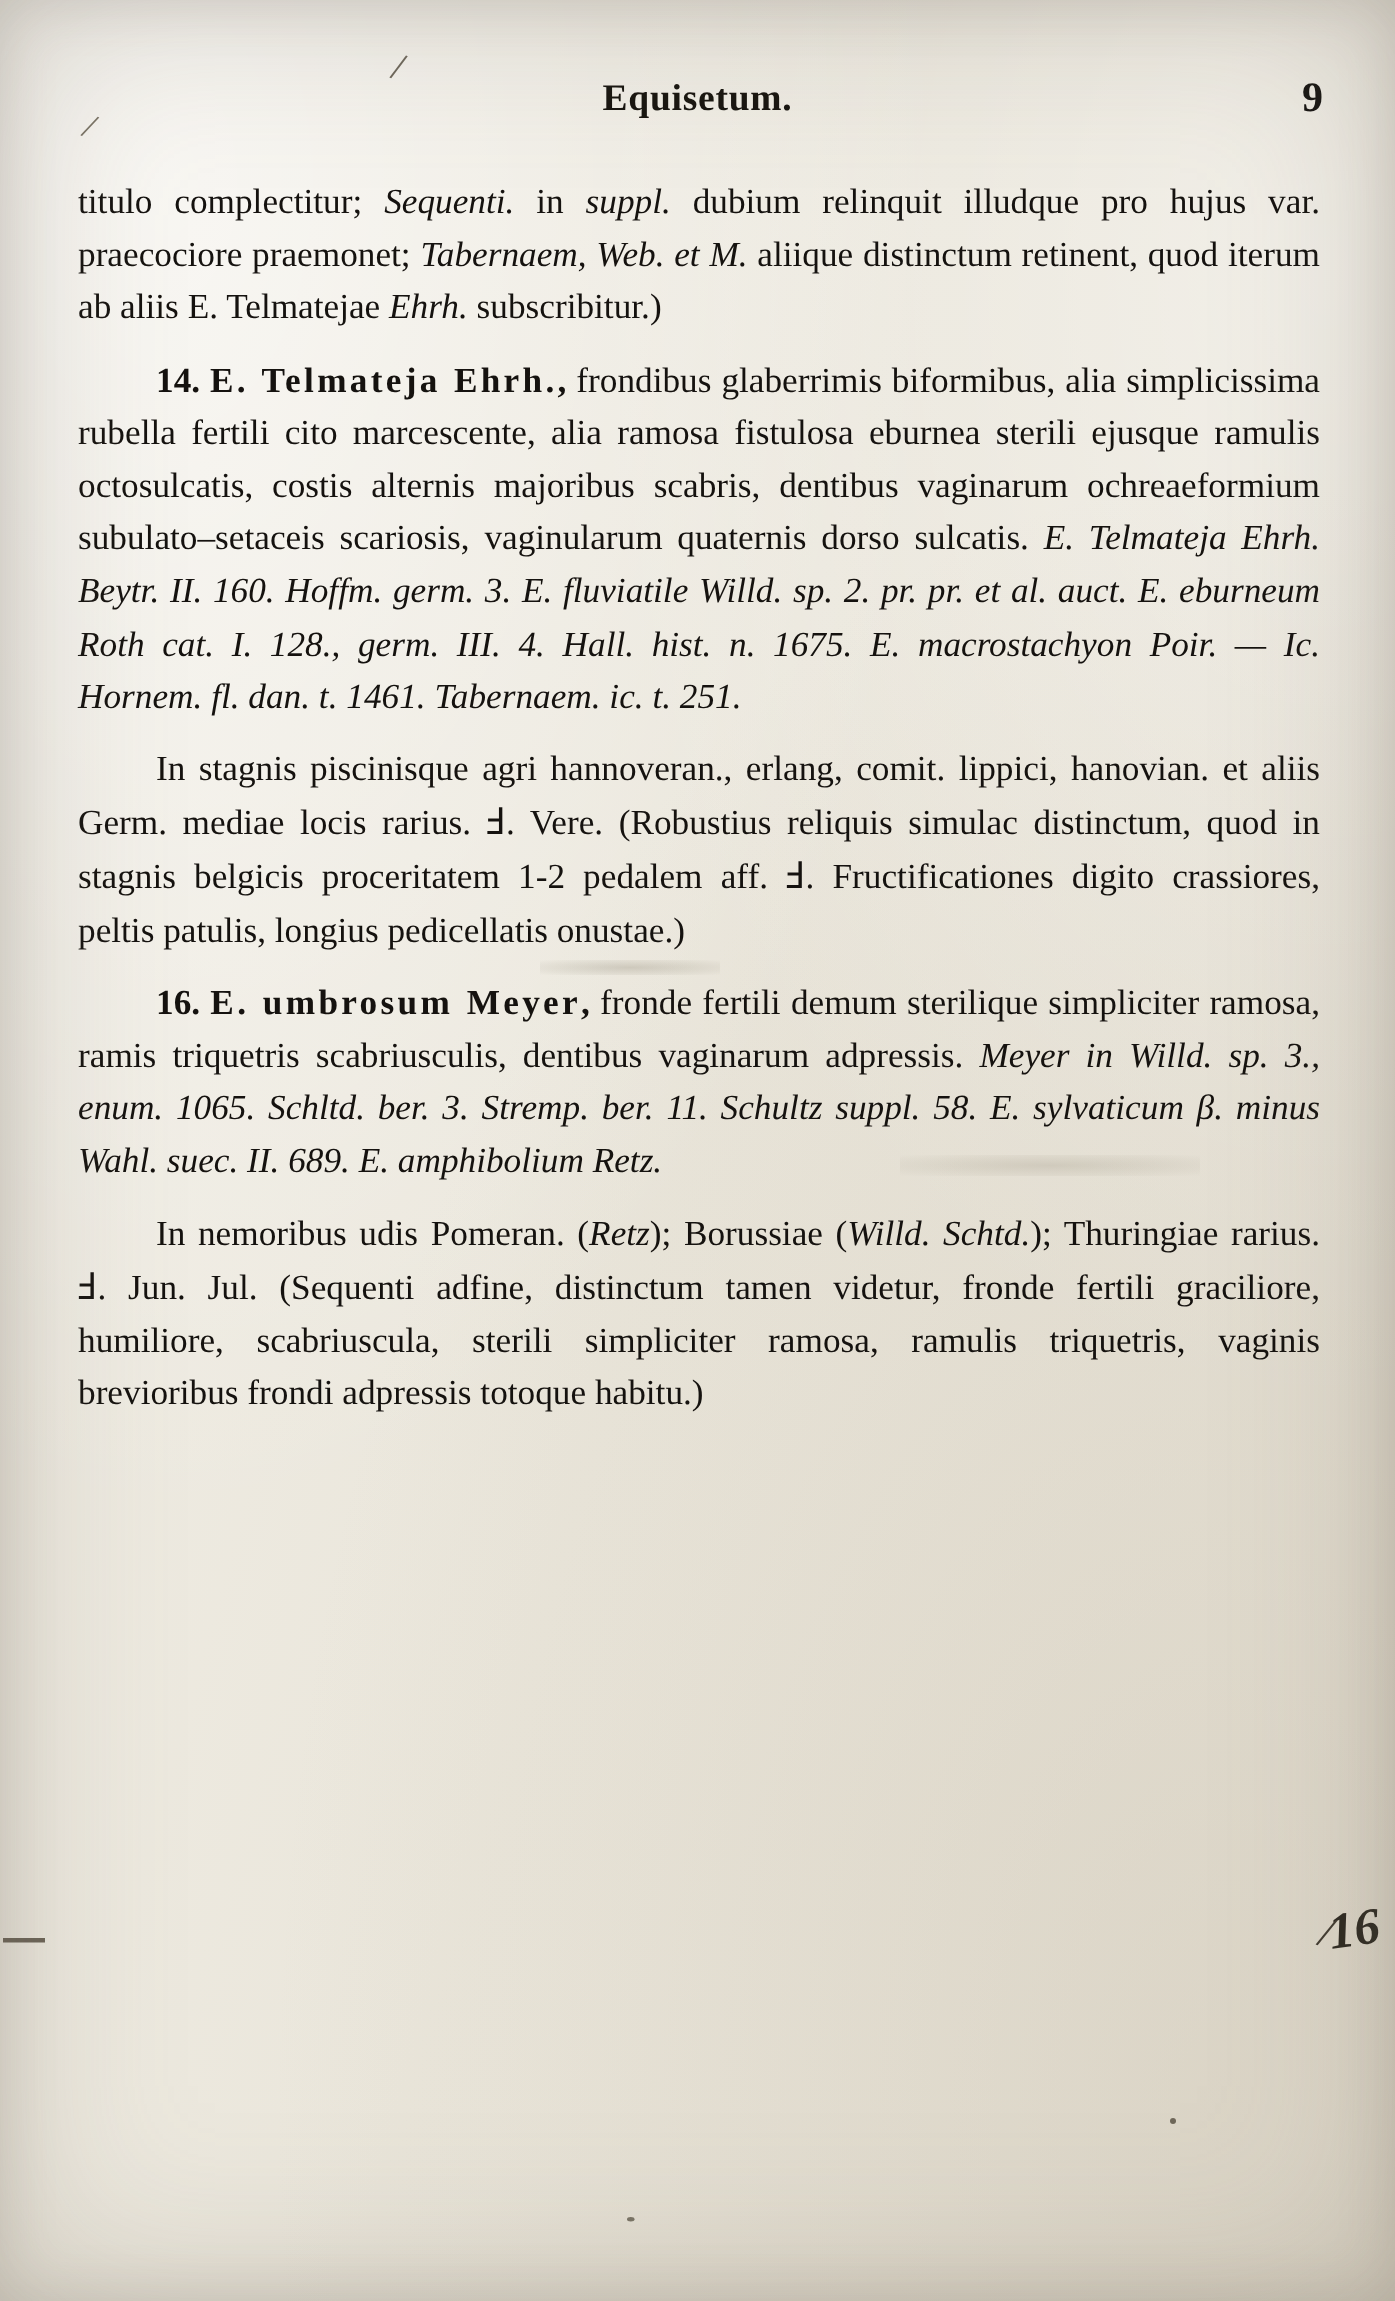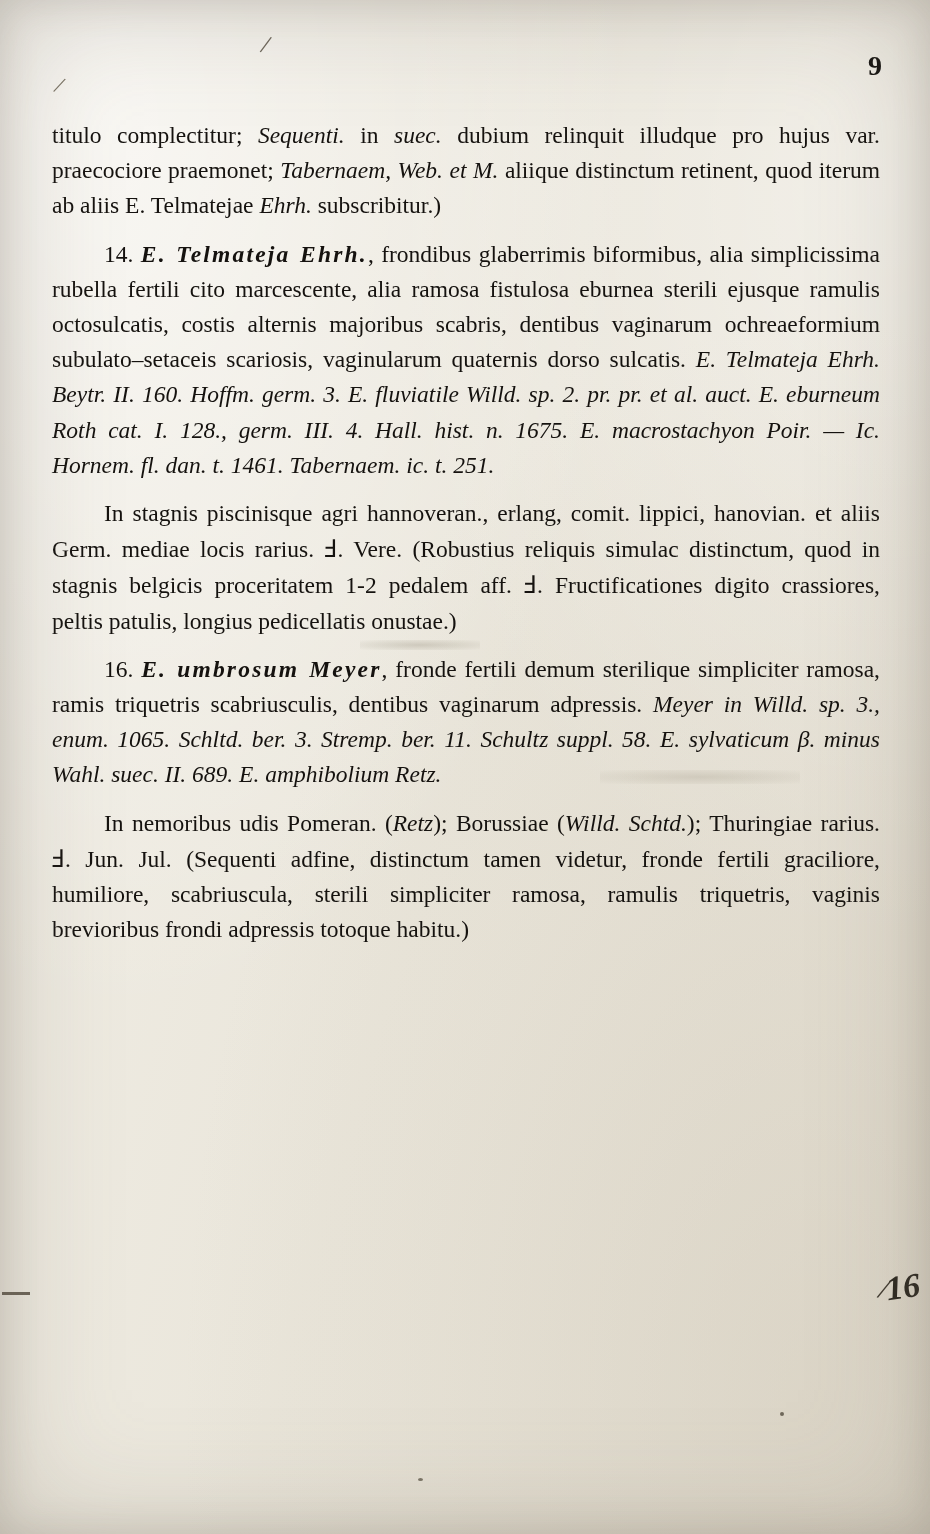--- a/index.html
+++ b/index.html
@@ -78,25 +78,24 @@
   p.indent {
     text-indent: 52px;
   }
   .gap {
     margin-top: 13px;
   }
   i, .it {
     font-style: italic;
   }
   b, .bd {
-    font-weight: normal;
+    font-weight: bold;
   }
   .bi {
     font-weight: bold;
-    font-style: italic;
   }
   .sp {
     letter-spacing: 2.2px;
   }
   
   .mark {
     position: absolute;
     color: #3a352c;
     pointer-events: none;
     font-family: "Liberation Serif", serif;
@@ -174,26 +173,27 @@
   }
 </style>
 </head>
 <body>
 
 <div class="paper-texture"></div>
 
 <div class="page">
 
   <div class="header">
+    <div class="header-title">Equisetum.</div>
     <div class="page-number">9</div>
   </div>
 
   <div class="content">
 
-    <p>titulo complectitur; <i>Sequenti.</i> in <i>suec.</i> dubium relinquit illudque pro hujus var. praecociore praemonet; <i>Tabernaem, Web. et M.</i> aliique distinctum retinent, quod iterum ab aliis E. Telmatejae <i>Ehrh.</i> subscribitur.)</p>
+    <p>titulo complectitur; <i>Sequenti.</i> in <i>suppl.</i> dubium relinquit illudque pro hujus var. praecociore praemonet; <i>Tabernaem, Web. et M.</i> aliique distinctum retinent, quod iterum ab aliis E. Telmatejae <i>Ehrh.</i> subscribitur.)</p>
 
     <p class="indent gap"><b>14.</b> <span class="bi sp">E. Telmateja Ehrh.</span><b>,</b> frondibus glaberrimis biformibus, alia simplicissima rubella fertili cito marcescente, alia ramosa fistulosa eburnea sterili ejusque ramulis octosulcatis, costis alternis majoribus scabris, dentibus vaginarum ochreaeformium subulato–setaceis scariosis, vaginularum quaternis dorso sulcatis. <i>E. Telmateja Ehrh. Beytr. II. 160. Hoffm. germ. 3. E. fluviatile Willd. sp. 2. pr. pr. et al. auct. E. eburneum Roth cat. I. 128., germ. III. 4. Hall. hist. n. 1675. E. macrostachyon Poir. — Ic. Hornem. fl. dan. t. 1461. Tabernaem. ic. t. 251.</i></p>
 
     <p class="indent gap">In stagnis piscinisque agri hannoveran., erlang, comit. lippici, hanovian. et aliis Germ. mediae locis rarius. <span class="pil">Ⅎ</span>. Vere. (Robustius reliquis simulac distinctum, quod in stagnis belgicis proceritatem 1-2 pedalem aff. <span class="pil">Ⅎ</span>. Fructificationes digito crassiores, peltis patulis, longius pedicellatis onustae.)</p>
 
     <p class="indent gap"><b>16.</b> <span class="bi sp">E. umbrosum Meyer</span><b>,</b> fronde fertili demum sterilique simpliciter ramosa, ramis triquetris scabriusculis, dentibus vaginarum adpressis. <i>Meyer in Willd. sp. 3., enum. 1065. Schltd. ber. 3. Stremp. ber. 11. Schultz suppl. 58. E. sylvaticum β. minus Wahl. suec. II. 689. E. amphibolium Retz.</i></p>
 
     <p class="indent gap">In nemoribus udis Pomeran. (<i>Retz</i>); Borussiae (<i>Willd. Schtd.</i>); Thuringiae rarius. <span class="pil">Ⅎ</span>. Jun. Jul. (Sequenti adfine, distinctum tamen videtur, fronde fertili graciliore, humiliore, scabriuscula, sterili simpliciter ramosa, ramulis triquetris, vaginis brevioribus frondi adpressis totoque habitu.)</p>
 
 

